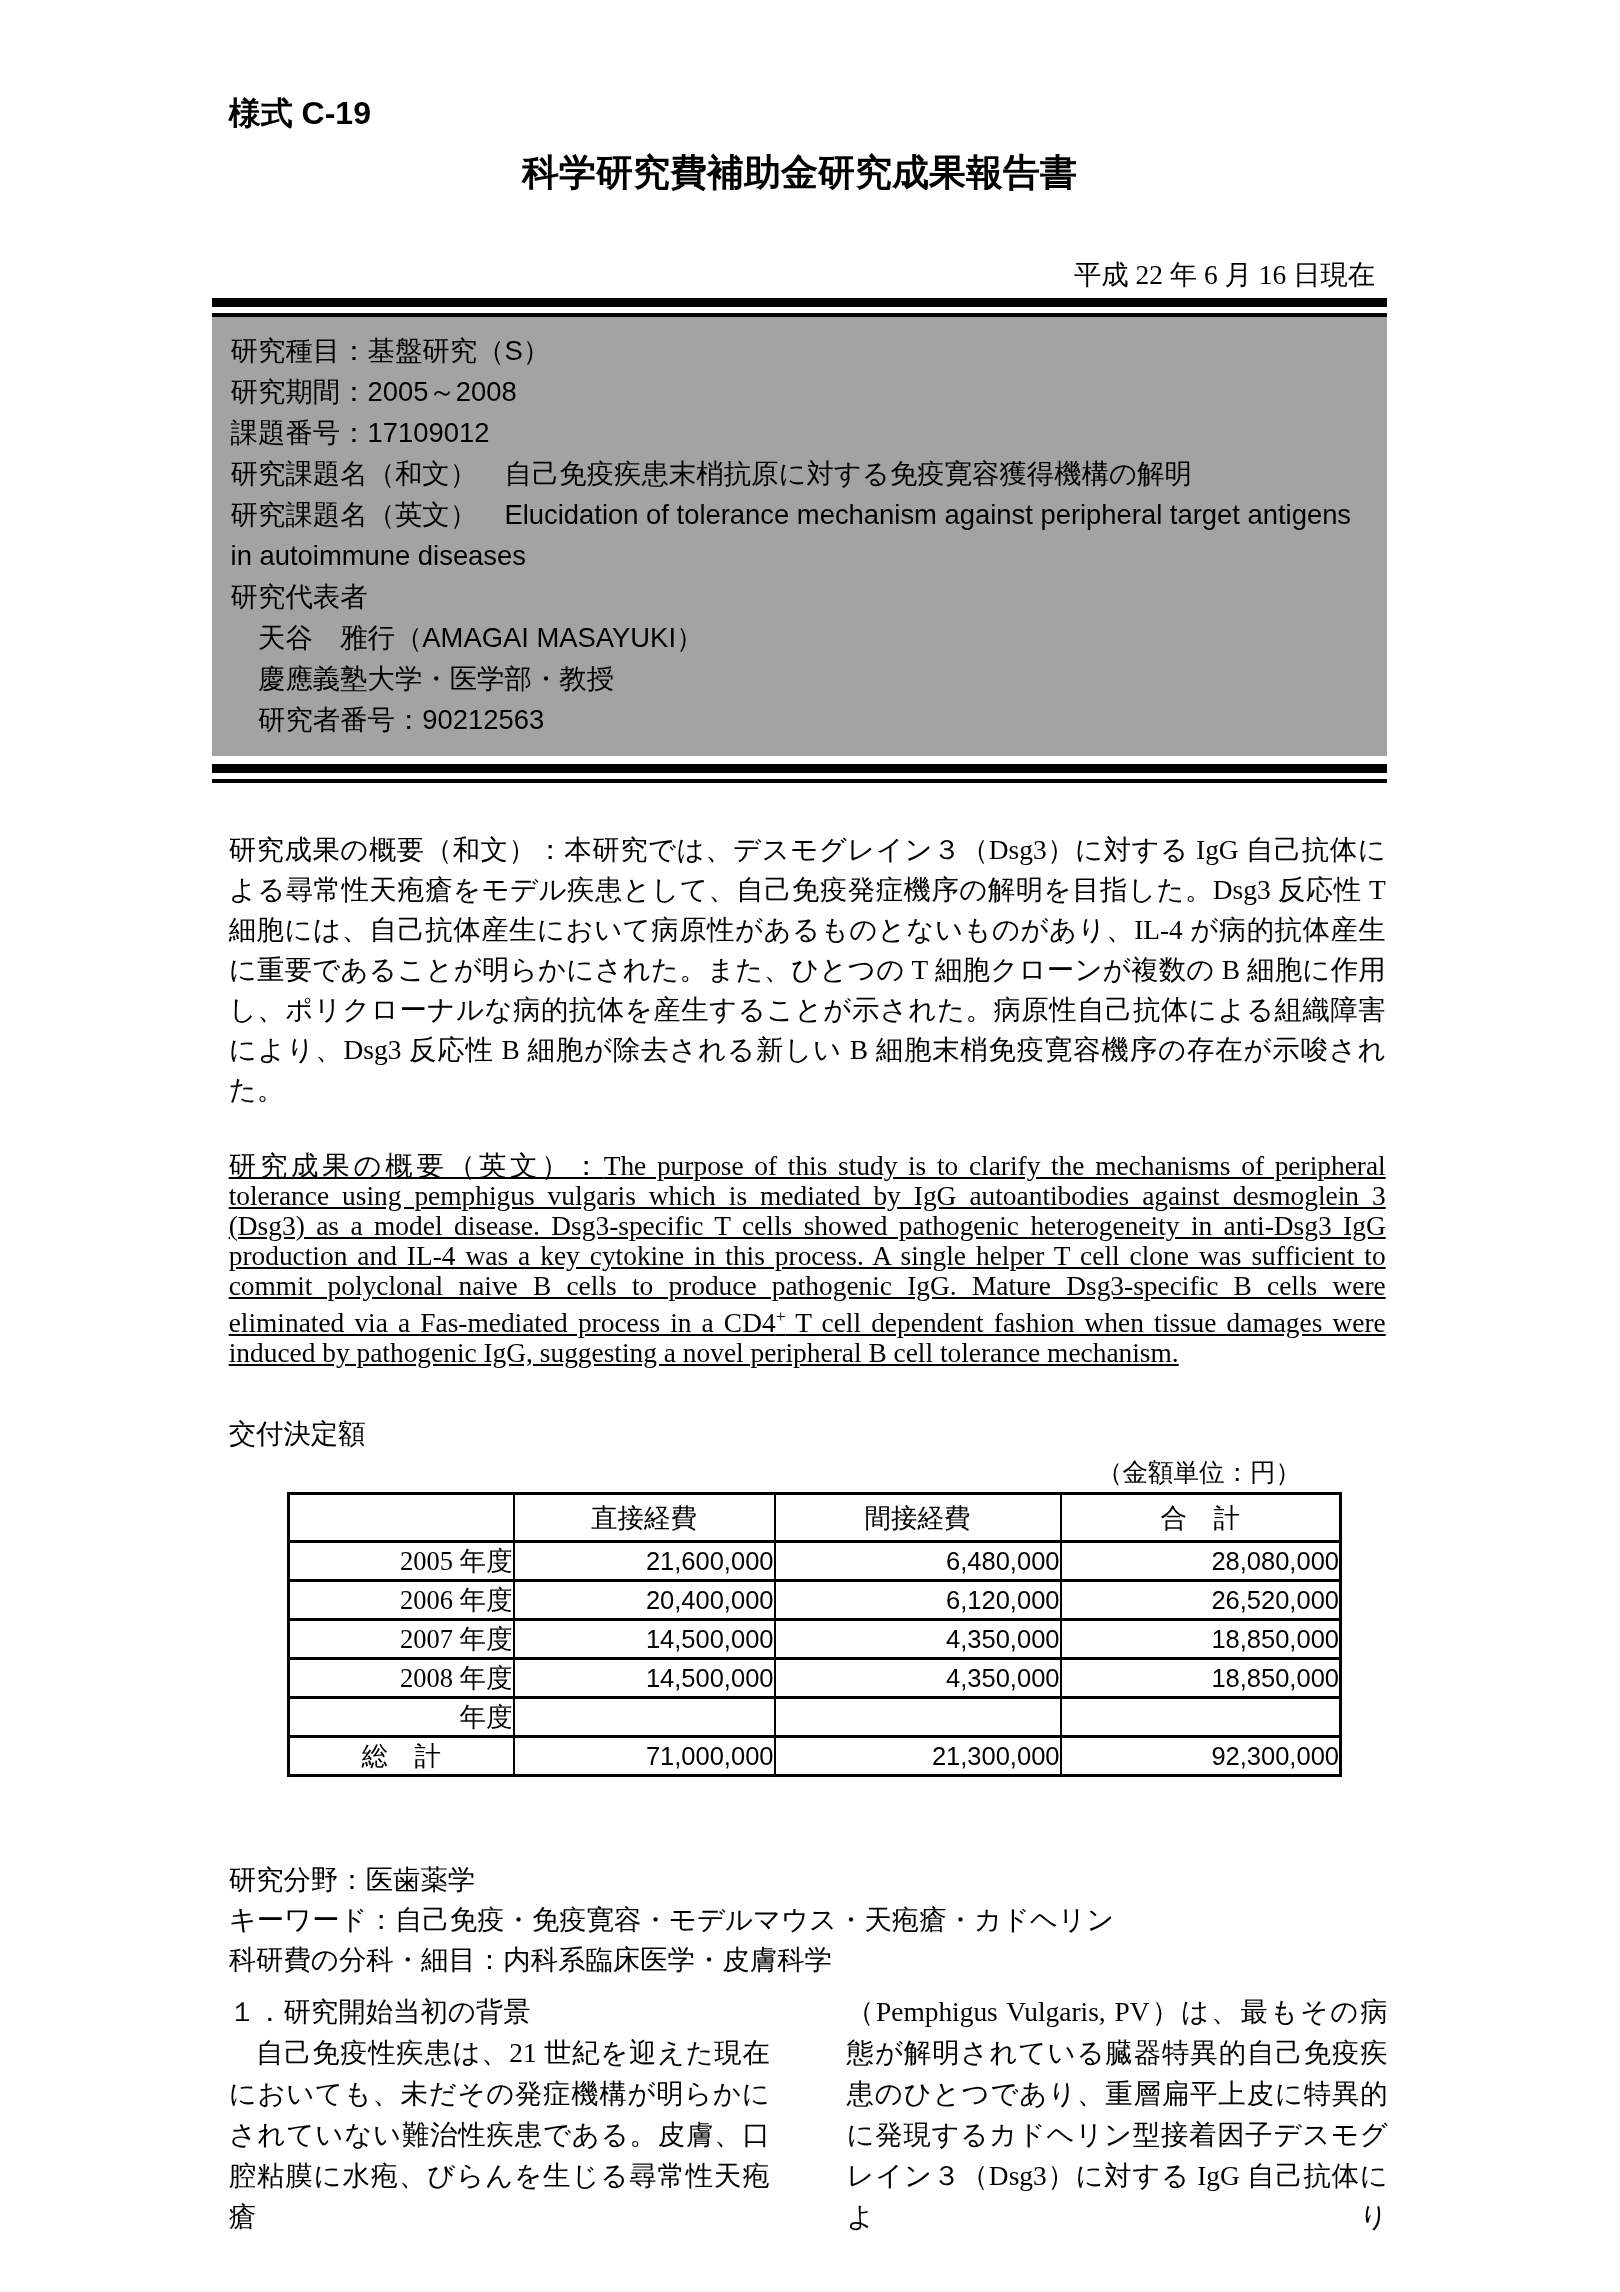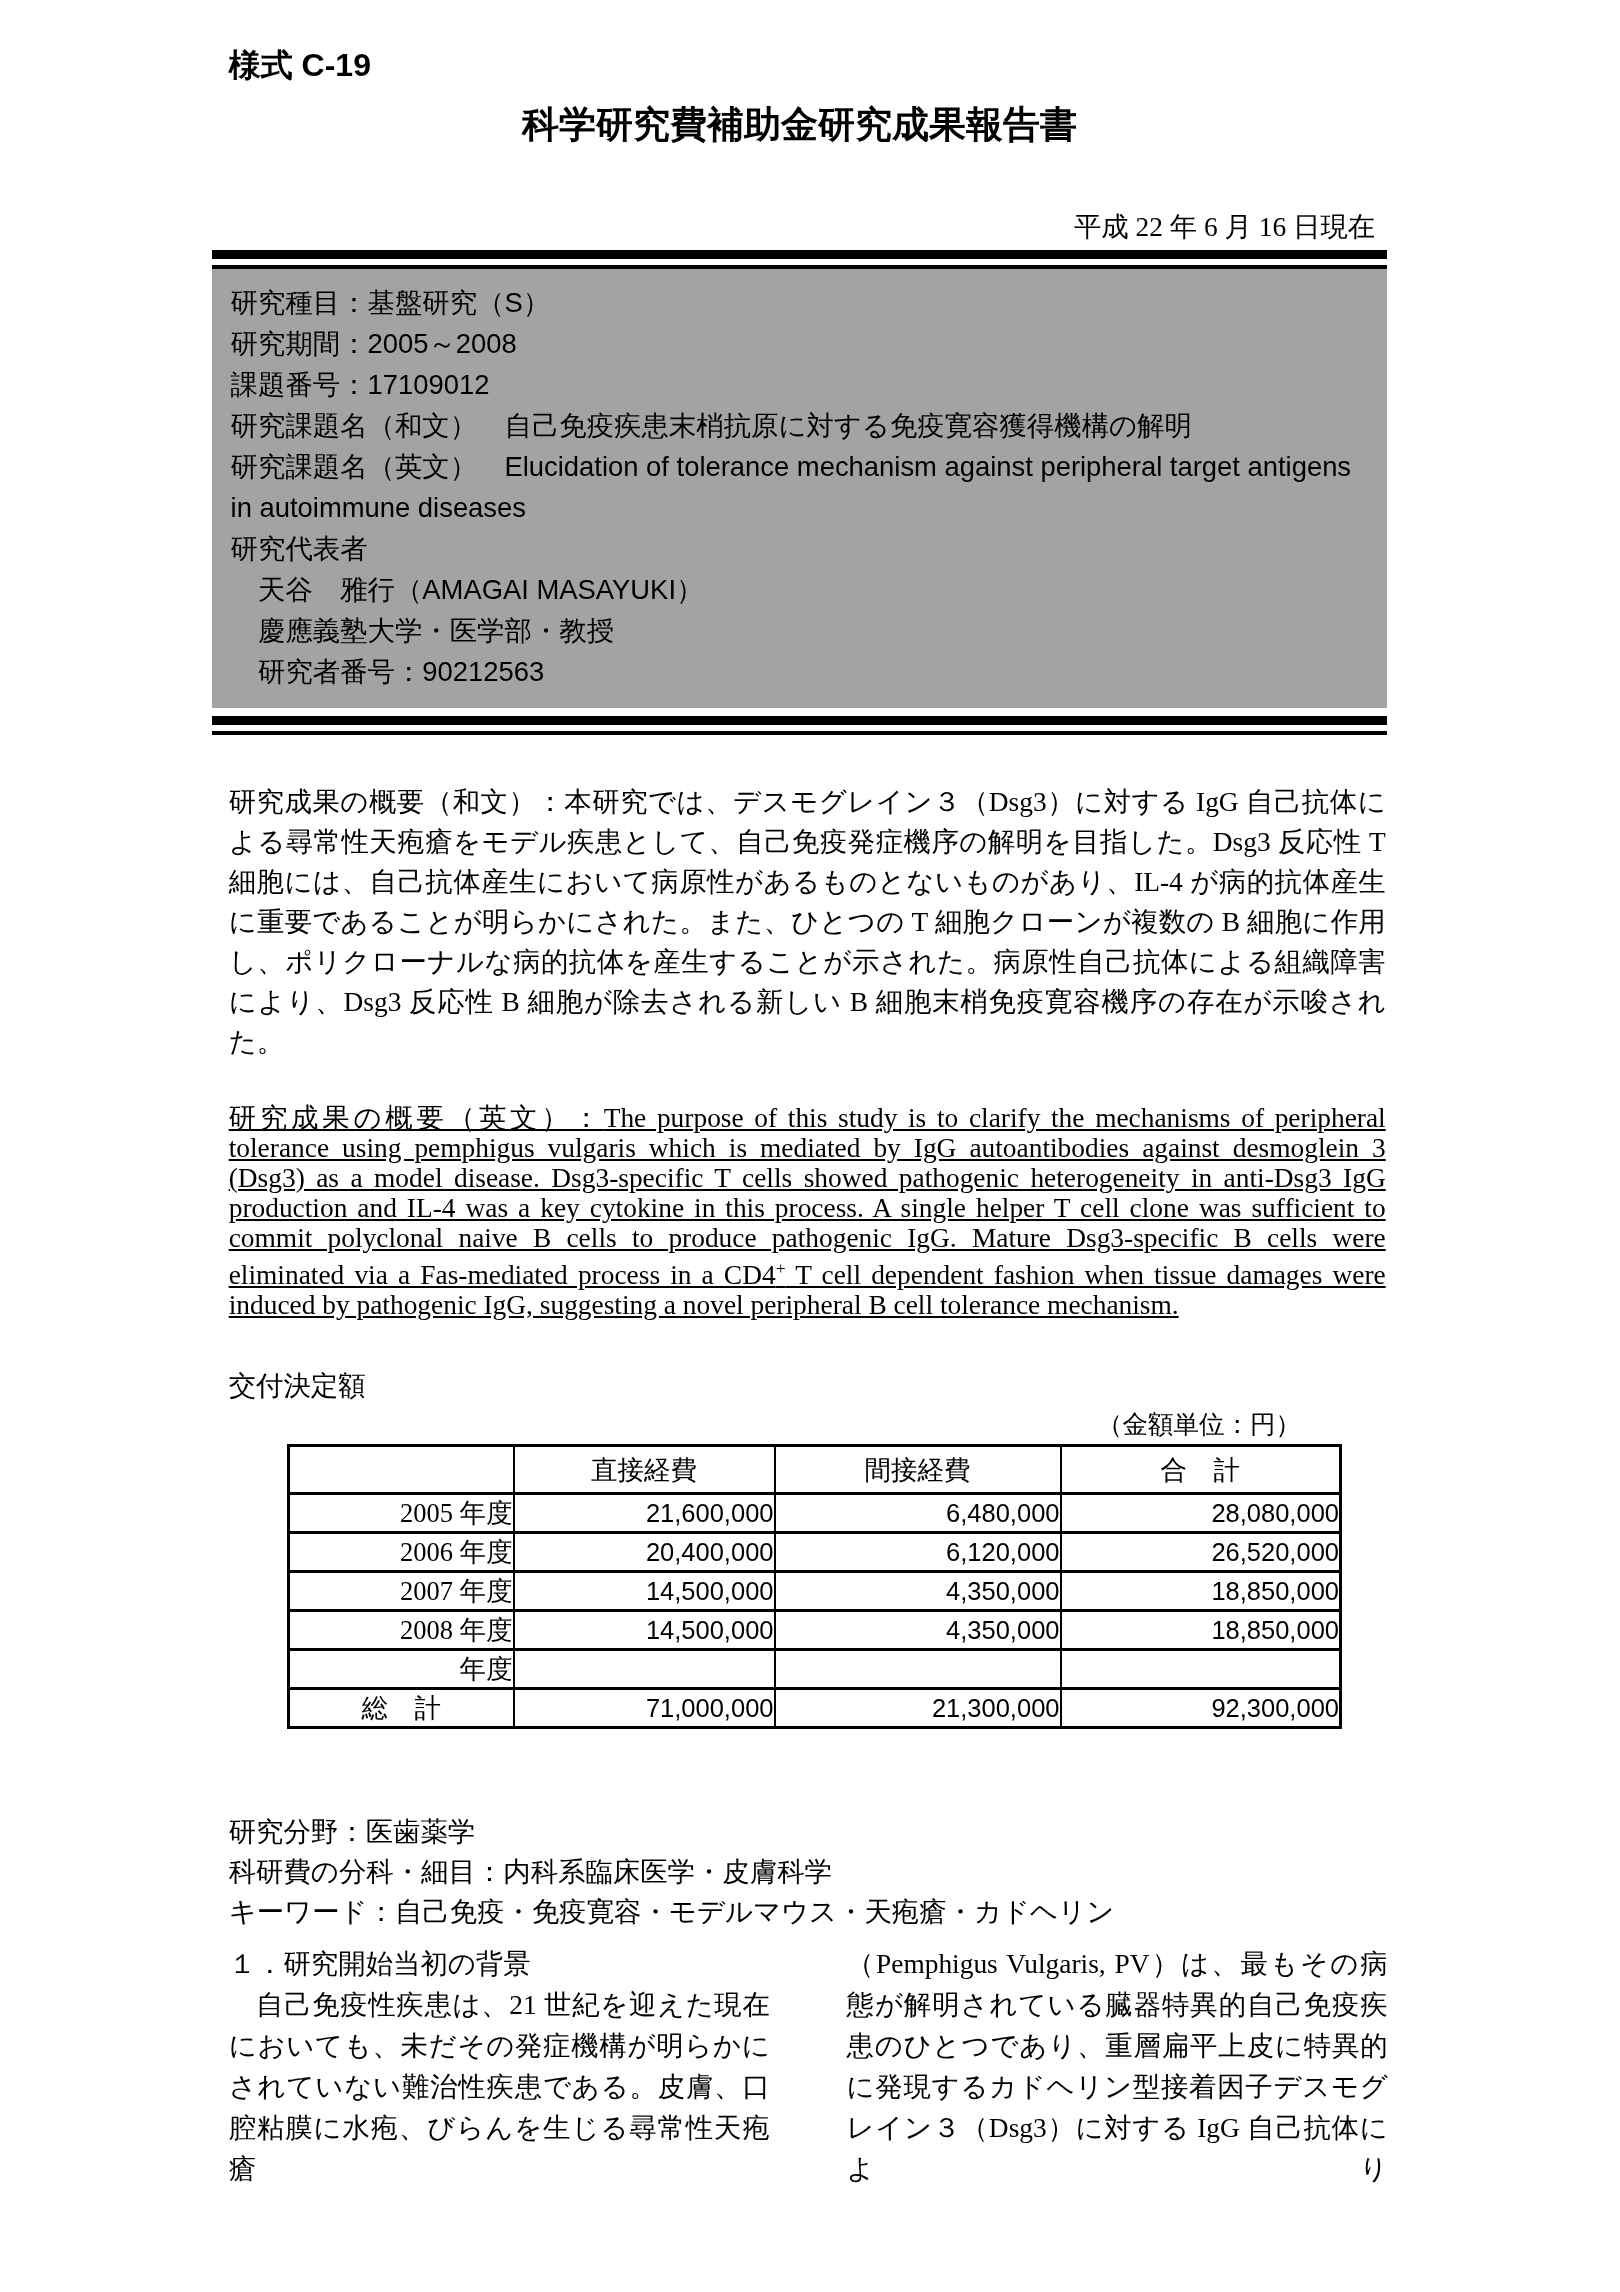--- a/index.html
+++ b/index.html
@@ -6,21 +6,21 @@
   body {
     width: 1620px; height: 2293px;
     background: #ffffff; color: #000000;
     font-family: "Liberation Serif", "DejaVu Serif", serif;
     position: relative;
   }
   .content { margin-left: 212px; width: 1175px; }
   .sans { font-family: "Liberation Sans", "DejaVu Sans", sans-serif; }
 
   .form-code {
-    margin-top: 48px; margin-left: 16.7px;
+    margin-top: 96px; margin-left: 16.7px;
     font-size: 32px; font-weight: bold; line-height: 1.1;
   }
   .doc-title {
     margin-top: 21.6px; text-align: center;
     font-size: 37px; font-weight: bold; line-height: 1.1;
   }
   .date-line {
     margin-top: 69px; text-align: right; padding-right: 11.8px;
     font-size: 27.4px; line-height: 27.4px;
   }
@@ -161,22 +161,22 @@
         <td class="num">71,000,000</td>
         <td class="num">21,300,000</td>
         <td class="num">92,300,000</td>
       </tr>
     </tbody>
       </table>
   </div>
 
   <div class="info-block">
     <div>研究分野：医歯薬学</div>
+    <div>キーワード：自己免疫・免疫寛容・モデルマウス・天疱瘡・カドヘリン</div>
     <div>科研費の分科・細目：内科系臨床医学・皮膚科学</div>
-    <div>キーワード：自己免疫・免疫寛容・モデルマウス・天疱瘡・カドヘリン</div>
   </div>
 
   <div class="columns">
     <div class="col">
       <div class="section-heading">１．研究開始当初の背景</div>
       <p class="para-indent">自己免疫性疾患は、21 世紀を迎えた現在においても、未だその発症機構が明らかにされていない難治性疾患である。皮膚、口腔粘膜に水疱、びらんを生じる尋常性天疱瘡</p>
     </div>
     <div class="col-divider"></div>
     <div class="col">
       <p>（Pemphigus Vulgaris, PV）は、最もその病態が解明されている臓器特異的自己免疫疾患のひとつであり、重層扁平上皮に特異的に発現するカドヘリン型接着因子デスモグレイン３（Dsg3）に対する IgG 自己抗体により</p>

